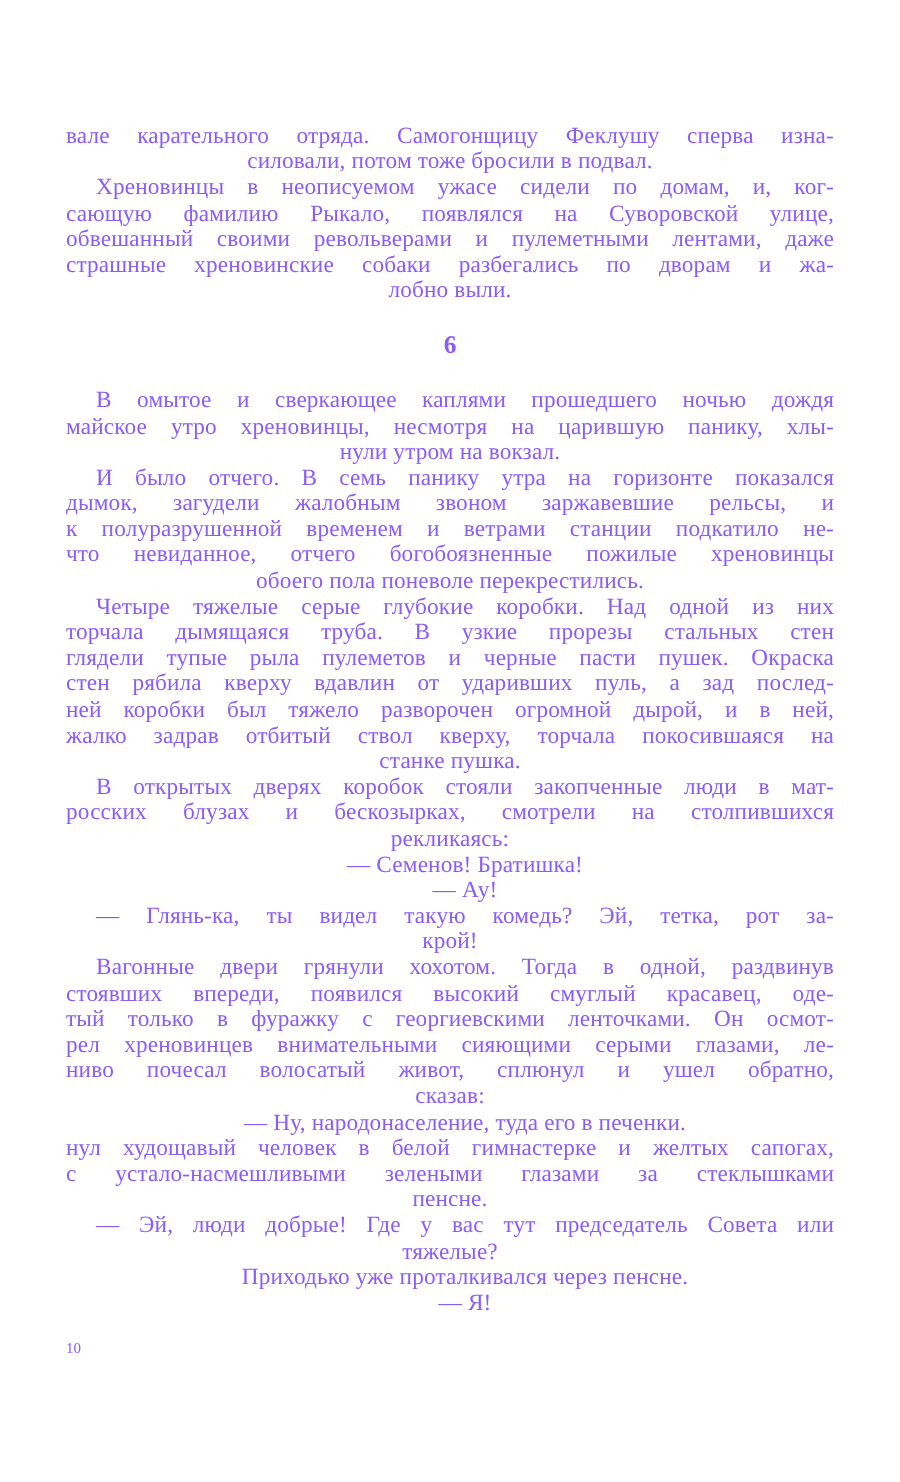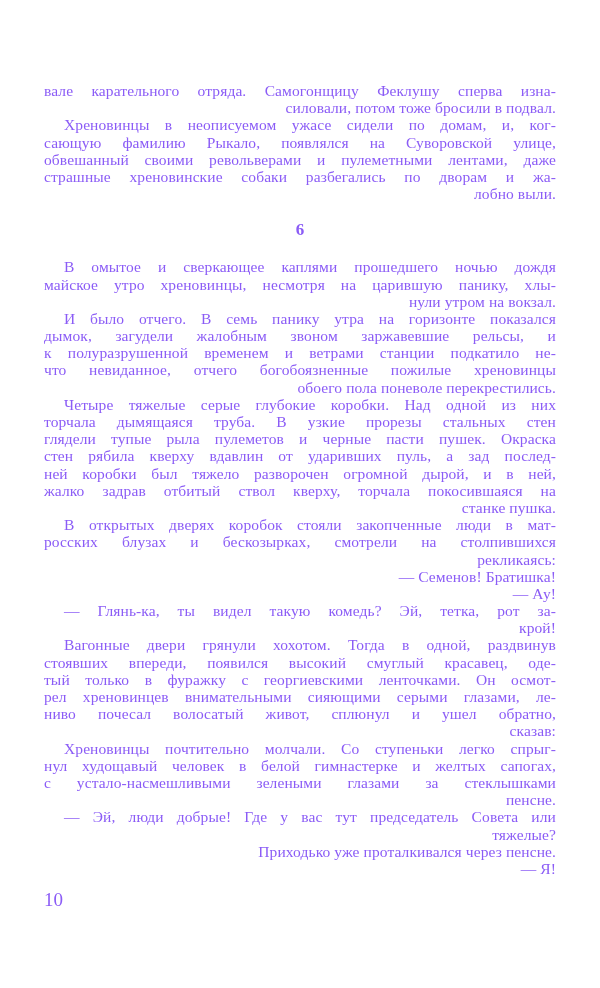--- a/index.html
+++ b/index.html
@@ -19,21 +19,21 @@
     overflow: hidden;
     margin-top: 37px;
   }
   .text-block {
     width: 512px;
   }
   .line {
     font-size: 15.5px;
     line-height: 17.2px;
     height: 17.2px;
-    text-align: right;
+    text-align: center;
     white-space: normal;
     overflow: visible;
     letter-spacing: 0.1px;
   }
   .line.j {
     text-align: justify;
     text-align-last: justify;
   }
   .line.ind {
     text-indent: 20px;
@@ -41,21 +41,21 @@
   .chapter-heading {
     width: 512px;
     text-align: center;
     font-weight: bold;
     font-size: 17px;
     line-height: 18px;
     margin: 19px 0 19px 0;
   }
   .page-number {
     margin-top: 14px;
-    font-size: 19px;
+    font-size: 10px;
     line-height: 17px;
   }
 </style>
 </head>
 <body>
 
 <div class="page">
   <div class="text-block" id="block-before">
       <div class="line j">вале карательного отряда. Самогонщицу Феклушу сперва изна-</div>
       <div class="line">силовали, потом тоже бросили в подвал.</div>
@@ -88,21 +88,21 @@
       <div class="line ind">— Семенов! Братишка!</div>
       <div class="line ind">— Ау!</div>
       <div class="line j ind">— Глянь-ка, ты видел такую комедь? Эй, тетка, рот за-</div>
       <div class="line">крой!</div>
       <div class="line j ind">Вагонные двери грянули хохотом. Тогда в одной, раздвинув</div>
       <div class="line j">стоявших впереди, появился высокий смуглый красавец, оде-</div>
       <div class="line j">тый только в фуражку с георгиевскими ленточками. Он осмот-</div>
       <div class="line j">рел хреновинцев внимательными сияющими серыми глазами, ле-</div>
       <div class="line j">ниво почесал волосатый живот, сплюнул и ушел обратно,</div>
       <div class="line">сказав:</div>
-      <div class="line j ind">Хреновинцы почтительно молчали. Со ступеньки легко спрыг-</div>
+      <div class="line ind">— Ну, народонаселение, туда его в печенки.</div>
       <div class="line j">нул худощавый человек в белой гимнастерке и желтых сапогах,</div>
       <div class="line j">с устало-насмешливыми зелеными глазами за стеклышками</div>
       <div class="line">пенсне.</div>
       <div class="line j ind">— Эй, люди добрые! Где у вас тут председатель Совета или</div>
       <div class="line">тяжелые?</div>
       <div class="line ind">Приходько уже проталкивался через пенсне.</div>
       <div class="line ind">— Я!</div>
     </div>
   <div class="page-number">10</div>
 </div>

